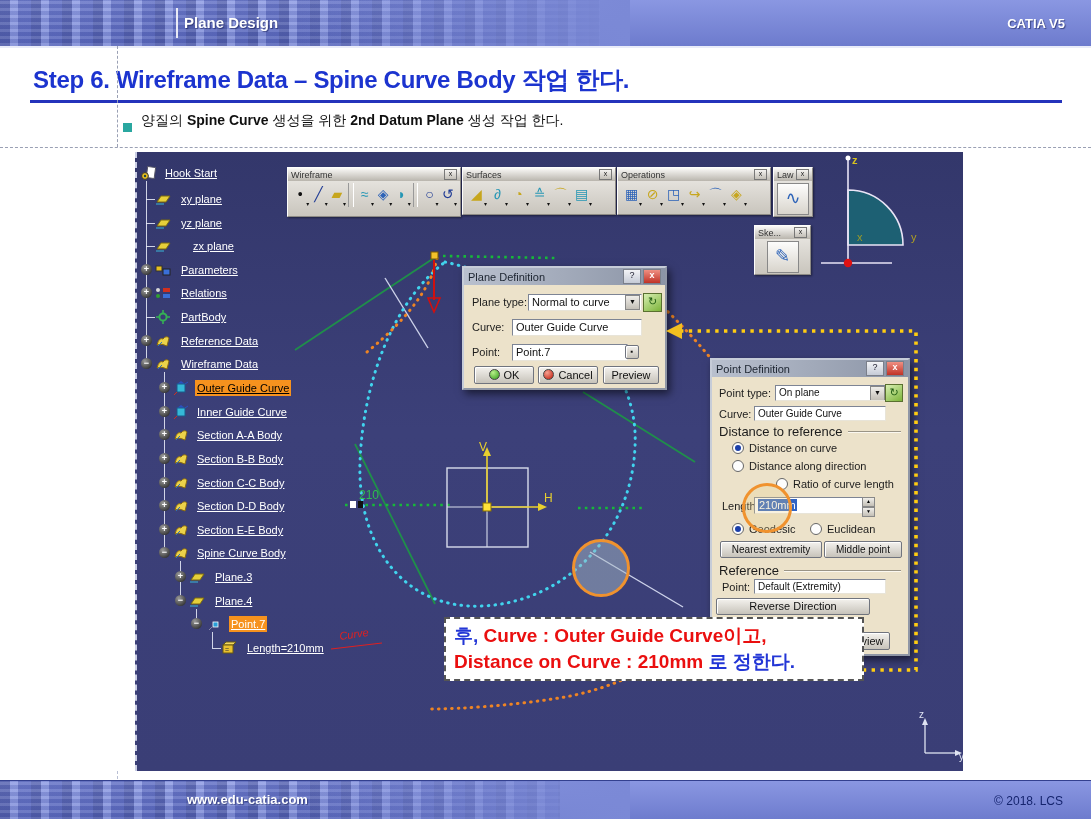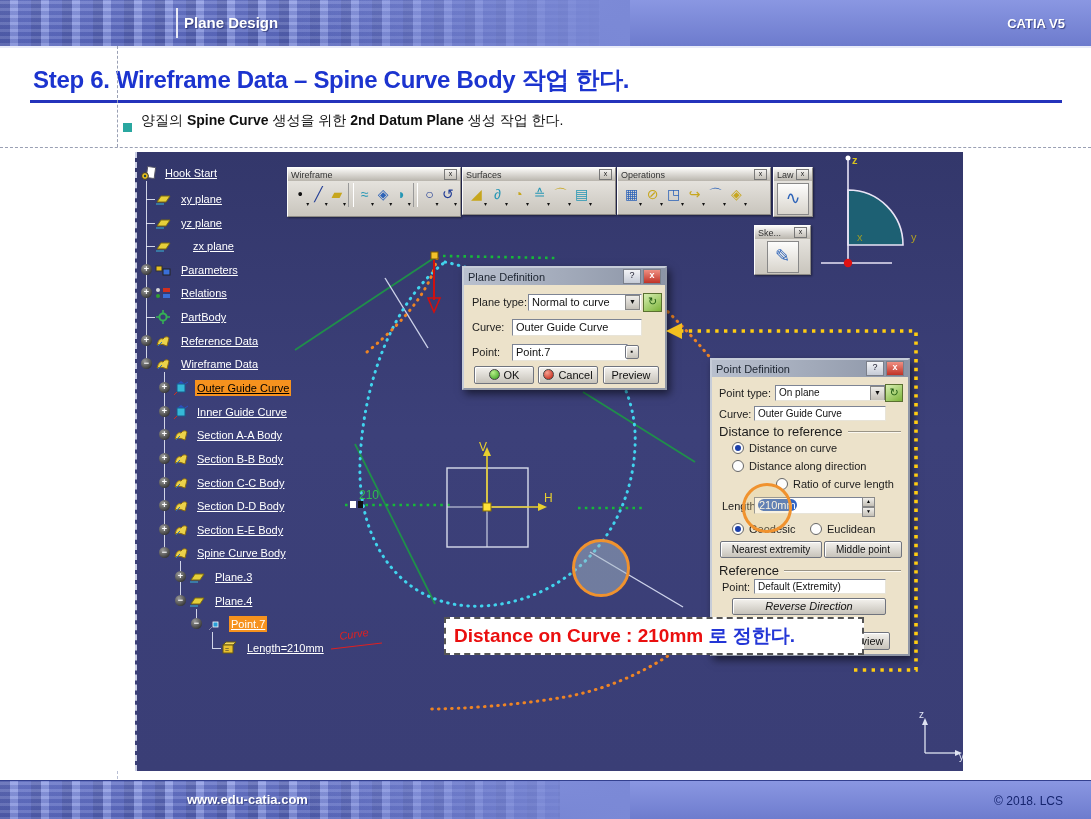--- a/index.html
+++ b/index.html
@@ -79,21 +79,21 @@
   .led{display:inline-block;width:9px;height:9px;border-radius:50%;margin-right:4px;vertical-align:-1px;border:1px solid #444;}
   .grp{position:absolute;display:flex;align-items:center;font-size:13px;color:#1c1c1c;}
   .grp .ln{height:1px;background:#9a9486;box-shadow:0 1px 0 #fbf8f0;margin-left:5px;}
   .radio{display:inline-block;width:10px;height:10px;border-radius:50%;background:#fdfdfd;border:1px solid #666;
       vertical-align:-2px;margin-right:5px;position:relative;}
   .radio.on::after{content:"";position:absolute;left:2px;top:2px;width:6px;height:6px;border-radius:50%;background:#1b3faa;}
   .rrow{position:absolute;font-size:11px;color:#1c1c1c;white-space:nowrap;}
   .spin{position:absolute;width:13px;height:16px;}
   .spin div{height:8px;background:linear-gradient(180deg,#f0eeea,#c3bfb6);border:1px solid #888;
       font-size:5px;line-height:6px;text-align:center;}
-  .hl-sel{background:#2f63c4;color:#fff;padding:0 1px;border-radius:6px;}
+  .hl-sel{background:#2f63c4;color:#fff;padding:0 1px;}
   .chk{display:inline-block;width:9px;height:9px;border:1px solid #555;background:#f8f6f0;vertical-align:-1px;margin-right:4px;}
   .ocircle{position:absolute;border:3px solid #f0922e;border-radius:50%;z-index:5;}
   
   .note{position:absolute;left:309px;top:465px;width:400px;background:#fff;border:2px dashed #555;
         padding:4px 8px;z-index:6;font-size:19px;font-weight:bold;line-height:26px;white-space:nowrap;}
   .c-blue{color:#2336d6;} .c-red{color:#ea0f0f;}
 </style>
 </head>
 <body>
 
@@ -464,34 +464,35 @@
     <div class="rrow" style="left:20px;top:163px;"><span class="radio on"></span><span>Geodesic</span></div>
     <div class="rrow" style="left:98px;top:163px;"><span class="radio"></span><span>Euclidean</span></div>
     <div class="btn" style="left:8px;top:181px;width:100px;height:15px;line-height:15px;font-size:10px;">Nearest extremity</div>
     <div class="btn" style="left:112px;top:181px;width:76px;height:15px;line-height:15px;font-size:10px;">Middle point</div>
     <div class="grp" style="left:7px;top:203px;width:182px;">
       <span>Reference</span>
         <span class="ln" style="flex:1;"></span>
       </div>
     <div class="lbl" style="left:10px;top:221px;">Point:</div>
     <div class="inp" style="left:42px;top:219px;width:124px;height:13px;font-size:10px;line-height:13px;">Default (Extremity)</div>
-    <div class="btn" style="left:20px;top:238px;width:152px;height:15px;line-height:15px;font-style:italic;">Reverse Direction</div>
+    <div class="btn" style="left:4px;top:238px;width:152px;height:15px;line-height:15px;">Reverse Direction</div>
     <div class="rrow" style="left:8px;top:259px;font-size:10px;color:#333;"><span class="chk"></span><span>Repeat object after OK</span></div>
     <div class="btn" style="left:126px;top:272px;width:50px;height:16px;line-height:16px;">Preview</div>
   </div>
 
   <svg class="ypath" width="828" height="619">
     <path d="M545,179 L781,179 L781,518 L717,518" fill="none" stroke="#ffcc11" stroke-width="3.6" stroke-dasharray="3.4,5.4"></path>
     <polygon points="531,179 547,171 547,187" fill="#f2c020"></polygon>
   </svg>
 
   <div class="ocircle" style="left:437px;top:387px;width:52px;height:52px;background:rgba(165,185,198,.5);z-index:2;"></div>
   <div class="ocircle" style="left:607px;top:331px;width:44px;height:44px;background:rgba(235,210,140,.28);"></div>
 
   <div class="note" id="note">
+      <div><span class="c-blue">후, </span><span class="c-red">Curve : Outer Guide Curve이고,</span></div>
       <div><span class="c-red">Distance on Curve : 210mm</span><span class="c-blue"> 로 정한다.</span></div>
     </div>
 </div>
 <div class="shot-ldash"></div>
 
 <div class="band" style="top:780px;height:39px;border-top:1px solid #33408f;">
   <div class="mosaic" style="width:560px;"></div>
   <div class="fade"></div>
   <div class="ft-site">www.edu-catia.com</div>
   <div class="ft-copy">© 2018. LCS</div>

